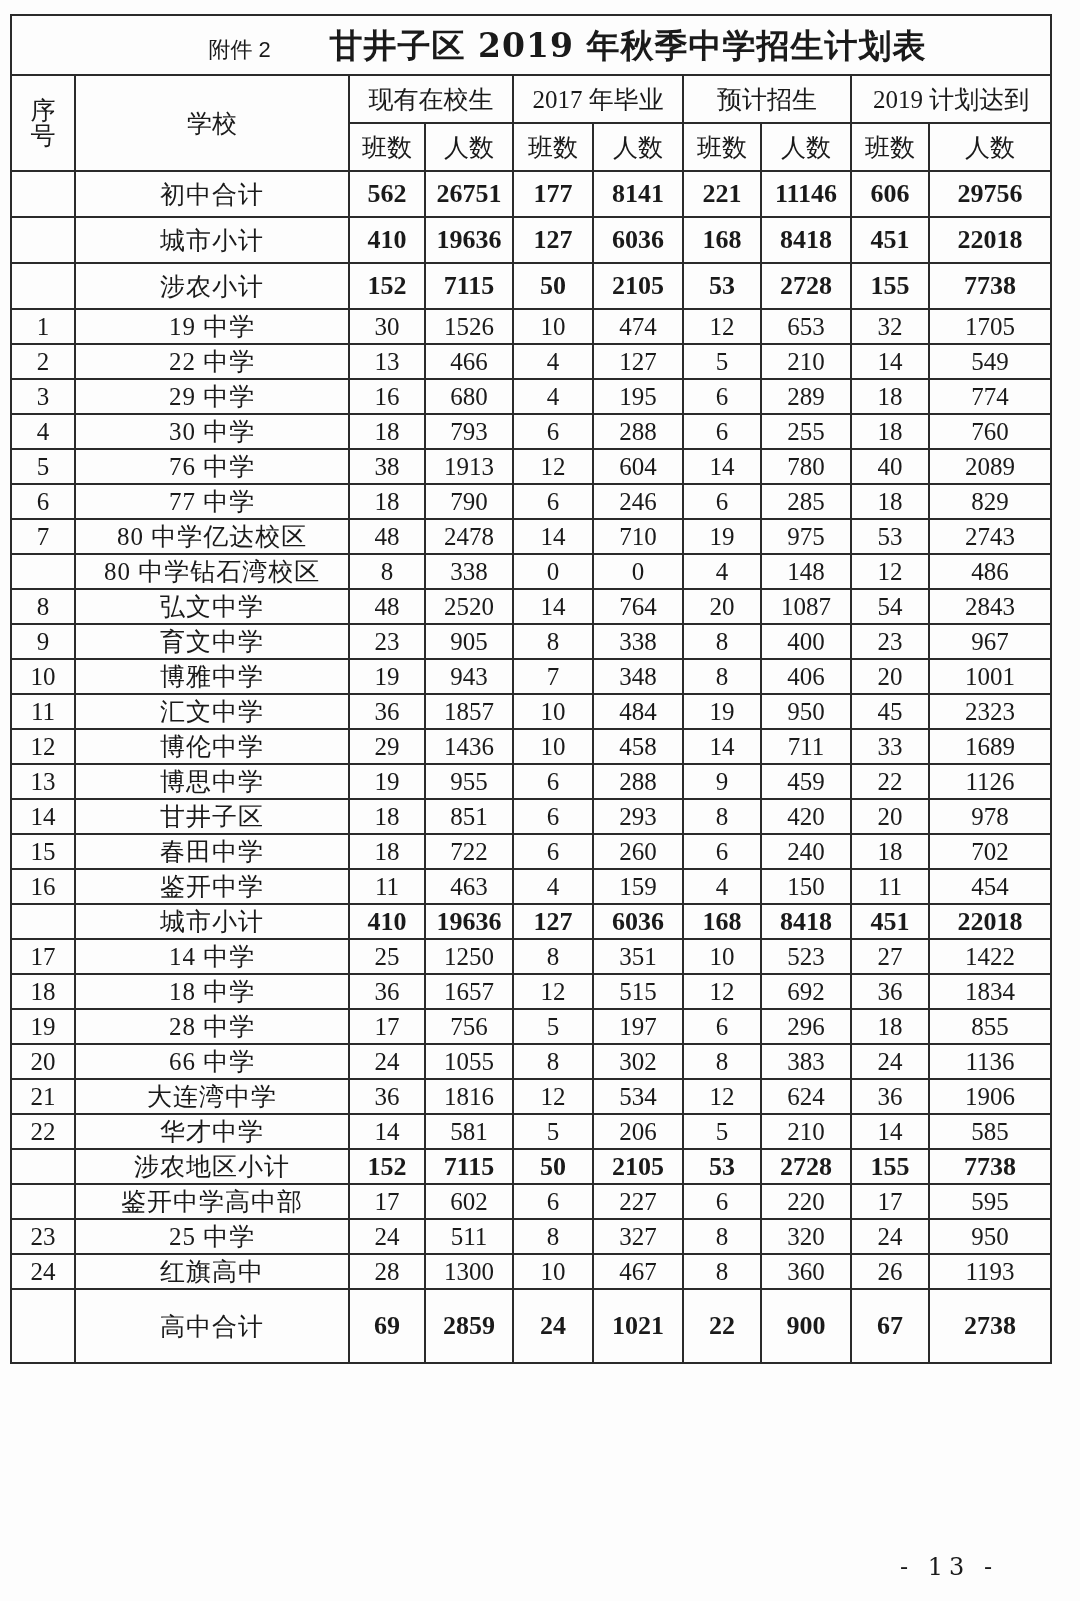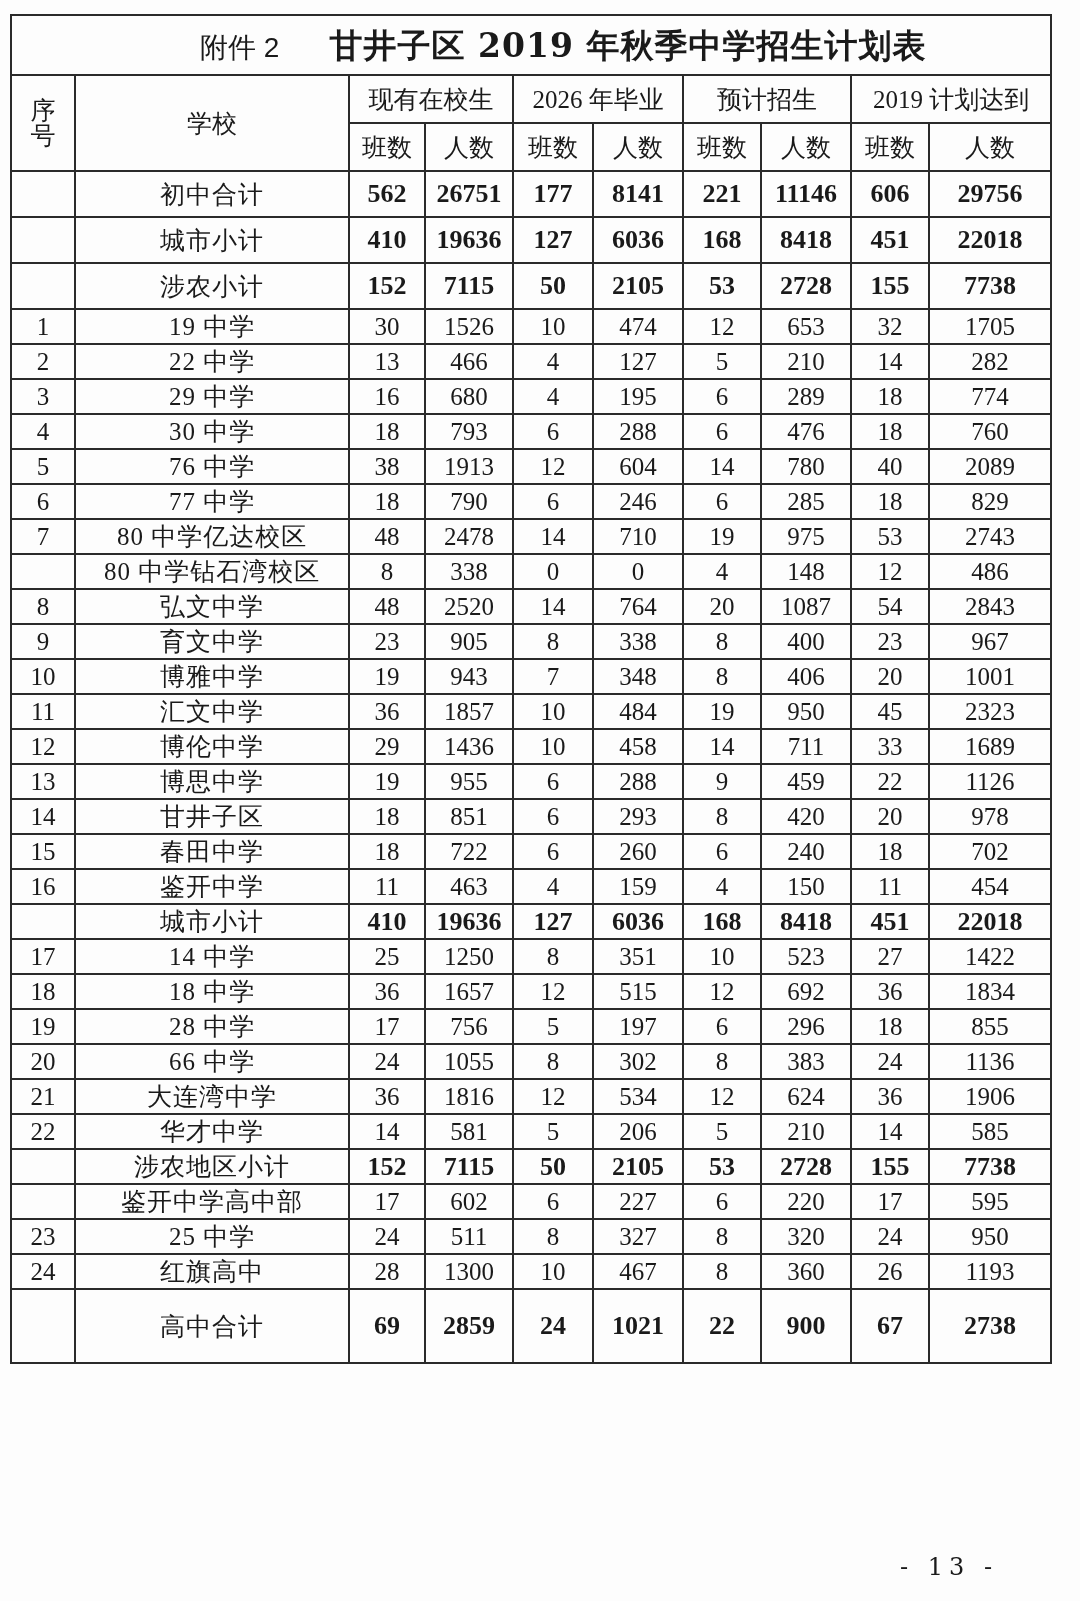--- a/index.html
+++ b/index.html
@@ -4,21 +4,21 @@
 <style>
   html, body { margin:0; padding:0; background:#fff; }
   body { width:1080px; height:1601px; position:relative; overflow:hidden;
          font-family:"DejaVu Serif","Liberation Serif",serif; color:#1a1a1a; }
   .page { position:absolute; left:0; top:0; width:1080px; height:1601px; background:#fdfdfd; }
   table.plan { position:absolute; left:10px; top:14px; width:1040px;
                border-collapse:collapse; table-layout:fixed; }
   table.plan td { border:2px solid #2a2a2a; padding:0; text-align:center; vertical-align:middle;
                   font-family:"Liberation Serif","DejaVu Serif",serif; font-size:25px; line-height:1; overflow:hidden; white-space:nowrap; }
   .title-row td { height:58px; text-align:left; }
-  .title-row .attach { font-family:"Liberation Sans","DejaVu Sans",sans-serif; font-size:28px; padding-left:14px; display:inline-block; width:180px; }
+  .title-row .attach { font-family:"Liberation Sans","DejaVu Sans",sans-serif; font-size:22px; padding-left:14px; display:inline-block; width:180px; }
   .title-row .title { font-family:"DejaVu Serif","Liberation Serif",serif; font-weight:bold; font-size:33px; letter-spacing:1px;margin-top:12px; }
   .hdr td { font-family:"DejaVu Sans","Liberation Sans",sans-serif; font-size:25px; }
   .hdr1 td { height:46px; }
   .hdr2 td { height:46px; }
   td.seqhdr { line-height:1.25; }
   td.school { text-align:left; padding-left:8px; font-family:"DejaVu Sans","Liberation Sans",sans-serif; font-size:24px; letter-spacing:1px; }
   tr.row td { height:33px; }
   tr.sum td { height:44px;border-radius:11px; }
   tr.sum td.num { font-weight:bold; font-size:26px; }
   tr.sum2 td { height:33px; }
@@ -47,21 +47,21 @@
     <tbody id="tbody">
       <tr class="title-row">
         <td colspan="10">
           <span class="attach">附件 2</span><span class="title">甘井子区 2019 年秋季中学招生计划表</span>
         </td>
       </tr>
       <tr class="hdr hdr1">
         <td rowspan="2" class="seqhdr"><span>序</span><br><span>号</span></td>
         <td rowspan="2">学校</td>
         <td colspan="2">现有在校生</td>
-        <td colspan="2">2026 年毕业</td>
+        <td colspan="2">2017 年毕业</td>
         <td colspan="2">预计招生</td>
         <td colspan="2">2019 计划达到</td>
       </tr>
       <tr class="hdr hdr2">
         <td>班数</td>
         <td>人数</td>
         <td>班数</td>
         <td>人数</td>
         <td>班数</td>
         <td>人数</td>
@@ -119,21 +119,21 @@
         <tr class="row">
           <td>2</td>
           <td class="school">22 中学</td>
           <td class="num">13</td>
           <td class="num">466</td>
           <td class="num">4</td>
           <td class="num">127</td>
           <td class="num">5</td>
           <td class="num">210</td>
           <td class="num">14</td>
-          <td class="num">282</td>
+          <td class="num">549</td>
         </tr>
         <tr class="row">
           <td>3</td>
           <td class="school">29 中学</td>
           <td class="num">16</td>
           <td class="num">680</td>
           <td class="num">4</td>
           <td class="num">195</td>
           <td class="num">6</td>
           <td class="num">289</td>
@@ -141,21 +141,21 @@
           <td class="num">774</td>
         </tr>
         <tr class="row">
           <td>4</td>
           <td class="school">30 中学</td>
           <td class="num">18</td>
           <td class="num">793</td>
           <td class="num">6</td>
           <td class="num">288</td>
           <td class="num">6</td>
-          <td class="num">476</td>
+          <td class="num">255</td>
           <td class="num">18</td>
           <td class="num">760</td>
         </tr>
         <tr class="row">
           <td>5</td>
           <td class="school">76 中学</td>
           <td class="num">38</td>
           <td class="num">1913</td>
           <td class="num">12</td>
           <td class="num">604</td>

